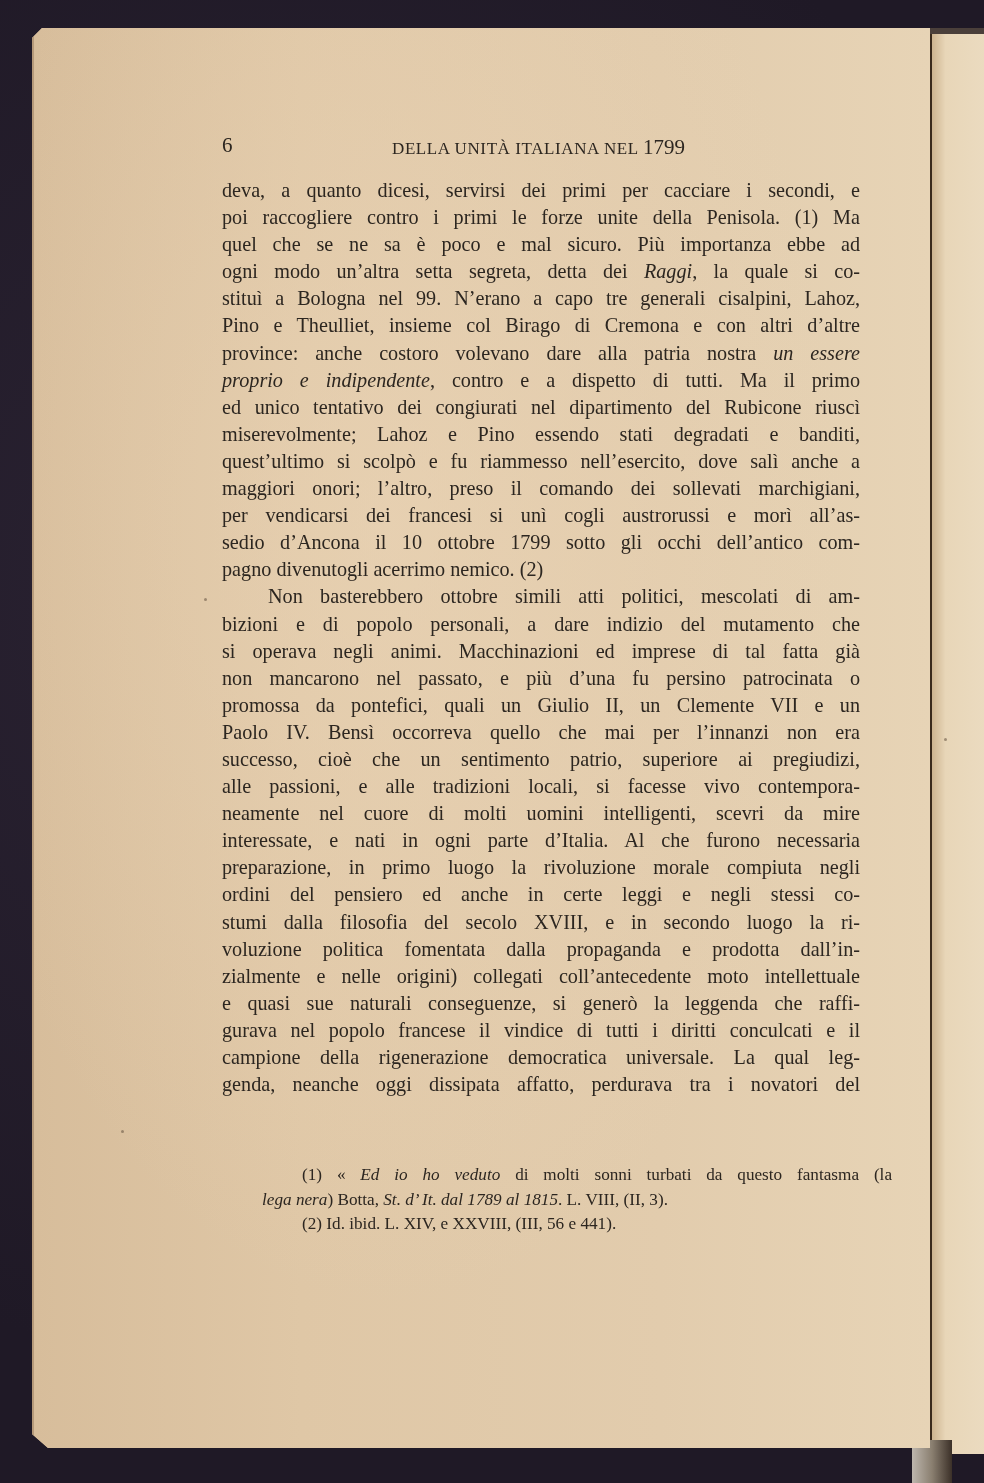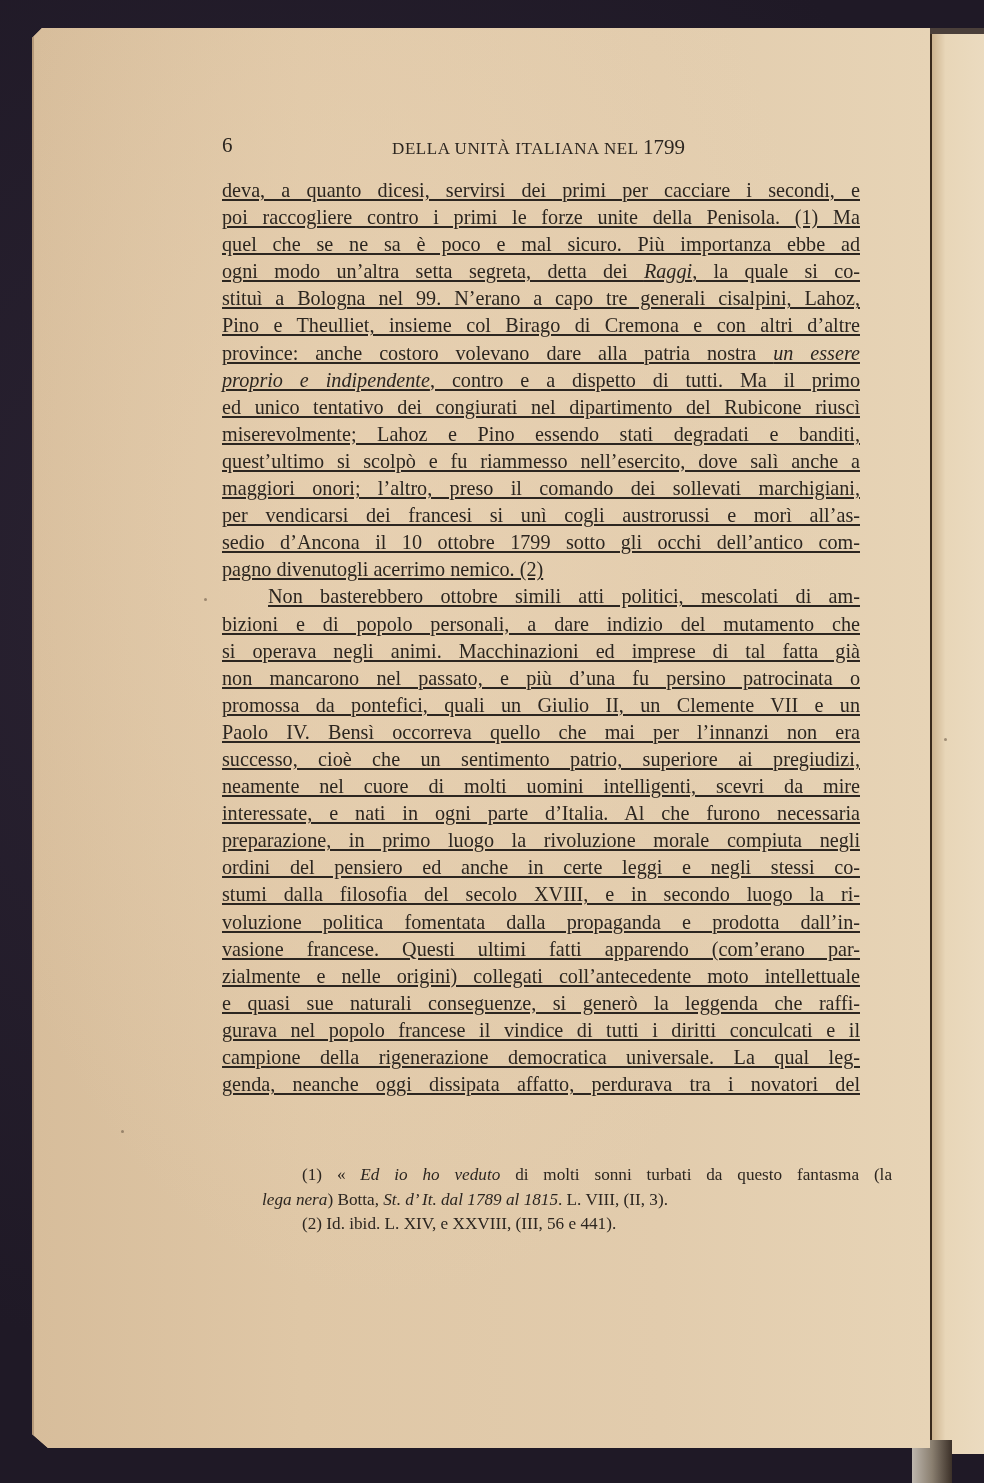--- a/index.html
+++ b/index.html
@@ -43,21 +43,20 @@
     position: absolute; left: 170px; top: 2px; font-size: 17px; letter-spacing: 0.6px;
   }
   .header-year { font-size: 21px; letter-spacing: 0; }
   .body-text {
     position: absolute; left: 222px; top: 177px; width: 638px;
     font-size: 20.2px; line-height: 27.1px;
   }
   .line {
     display: block; white-space: nowrap; text-align: justify; text-align-last: justify;
     height: 27.1px;
-    text-decoration: underline;
   }
   .line.last { text-align-last: left; }
   .line.indent { padding-left: 46px; }
   em { font-style: italic; }
   .footnotes {
     position: absolute; left: 230px; top: 1163px; width: 630px;
     font-size: 17.2px; line-height: 24.5px; margin-left: 32px;
   }
   .fn-line { display: block; white-space: nowrap; text-align: justify; text-align-last: justify; }
   .fn-line.indent { padding-left: 40px; }
@@ -94,27 +93,27 @@
     <span class="line">per vendicarsi dei francesi si unì cogli austrorussi e morì all’as-</span>
     <span class="line">sedio d’Ancona il 10 ottobre 1799 sotto gli occhi dell’antico com-</span>
     <span class="line last">pagno divenutogli acerrimo nemico. (2)</span>
     <span class="line indent">Non basterebbero ottobre simili atti politici, mescolati di am-</span>
     <span class="line">bizioni e di popolo personali, a dare indizio del mutamento che</span>
     <span class="line">si operava negli animi. Macchinazioni ed imprese di tal fatta già</span>
     <span class="line">non mancarono nel passato, e più d’una fu persino patrocinata o</span>
     <span class="line">promossa da pontefici, quali un Giulio II, un Clemente VII e un</span>
     <span class="line">Paolo IV. Bensì occorreva quello che mai per l’innanzi non era</span>
     <span class="line">successo, cioè che un sentimento patrio, superiore ai pregiudizi,</span>
+    <span class="line">alle passioni, e alle tradizioni locali, si facesse vivo contempora-</span>
     <span class="line">neamente nel cuore di molti uomini intelligenti, scevri da mire</span>
     <span class="line">interessate, e nati in ogni parte d’Italia. Al che furono necessaria</span>
     <span class="line">preparazione, in primo luogo la rivoluzione morale compiuta negli</span>
     <span class="line">ordini del pensiero ed anche in certe leggi e negli stessi co-</span>
     <span class="line">stumi dalla filosofia del secolo XVIII, e in secondo luogo la ri-</span>
     <span class="line">voluzione politica fomentata dalla propaganda e prodotta dall’in-</span>
-    <span class="line">vasione francese. Questi ultimi fatti apparendo (com’erano par-</span>
     <span class="line">zialmente e nelle origini) collegati coll’antecedente moto intellettuale</span>
     <span class="line">e quasi sue naturali conseguenze, si generò la leggenda che raffi-</span>
     <span class="line">gurava nel popolo francese il vindice di tutti i diritti conculcati e il</span>
     <span class="line">campione della rigenerazione democratica universale. La qual leg-</span>
     <span class="line">genda, neanche oggi dissipata affatto, perdurava tra i novatori del</span>
   </div>
 
 <div class="footnotes">
   <span class="fn-line indent"><span>(1) « </span><em>Ed io ho veduto</em><span> di molti sonni turbati da questo fantasma (la</span></span>
   <span class="fn-line last"><em>lega nera</em><span>) Botta, </span><em>St. d’ It. dal 1789 al 1815</em><span>. L. VIII, (II, 3).</span></span>

